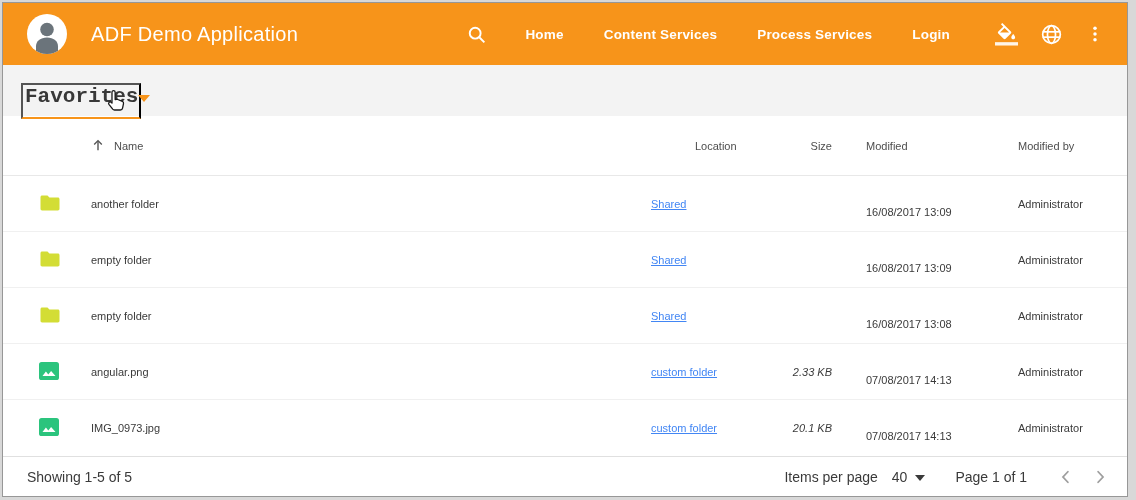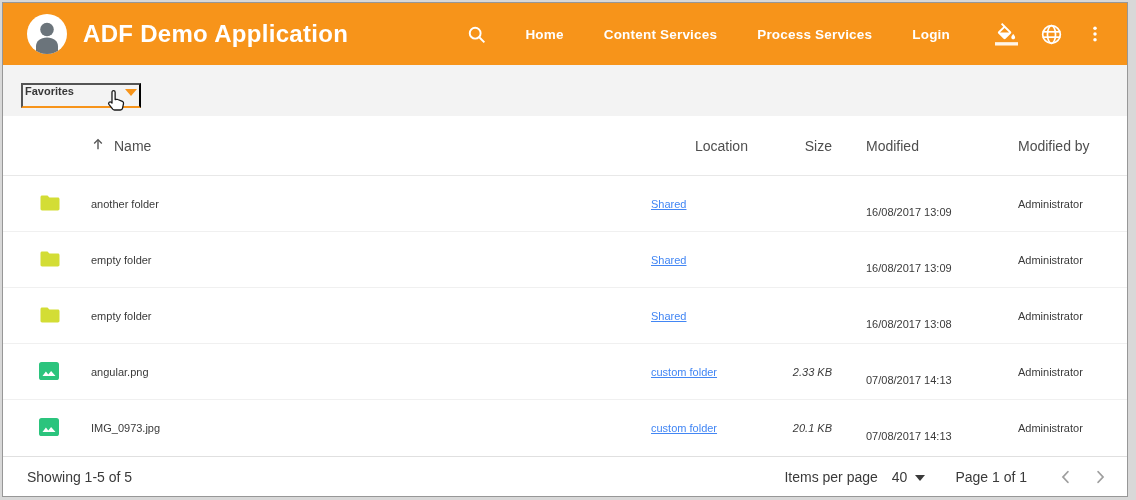--- a/index.html
+++ b/index.html
@@ -17,53 +17,53 @@
     background:#f3f3f3;border:1px solid #979797;
     display:flex;flex-direction:column;overflow:hidden;
   }
 
   
   .app-header{
     height:62px;flex:0 0 62px;background:var(--accent,#f7941a);
     display:flex;align-items:center;padding:0 20px 0 24px;color:#fff;
   }
   .avatar{width:40px;height:40px;flex:0 0 40px;}
-  .app-title{margin-left:16px;font-size:24px;font-weight:700;letter-spacing:.3px;white-space:nowrap;}
+  .app-title{margin-left:24px;font-size:20px;font-weight:400;letter-spacing:.3px;white-space:nowrap;}
   .spacer{flex:1;}
   .icon-btn{background:none;border:none;padding:0 11px;color:#fff;cursor:pointer;display:flex;align-items:center;}
   .nav{display:flex;align-items:flex-end;}
   .nav-item{
     background:none;border:none;color:#fff;cursor:pointer;
     font-family:inherit;font-size:13.5px;font-weight:700;letter-spacing:.2px;
     padding:0 20px;white-space:nowrap;
   }
 
   
   .toolbar{height:51px;flex:0 0 51px;position:relative;background:#f3f3f3;}
   .view-switcher{
     position:absolute;left:18px;top:18px;width:120px;
     display:flex;align-items:center;justify-content:space-between;
     border-bottom:2px solid var(--accent,#f7941a);
     padding:0 2px 9px 2px;cursor:pointer;background:none;font-family:inherit;
   }
-  .view-label{font-size:11px;font-weight:700;color:#383838;}
+  .view-label{font-size:21px;font-weight:700;color:#383838;font-family:Liberation Mono, monospace;}
   .caret-down{
     width:0;height:0;border-left:6px solid transparent;border-right:6px solid transparent;
     border-top:7px solid var(--accent,#f7941a);margin-top:3px;
   }
   .cursor-graphic{position:absolute;left:101px;top:22px;width:26px;height:28px;z-index:3;}
 
   
   .card{flex:1;background:#fff;display:flex;flex-direction:column;overflow:hidden;}
   .grid-row{
     display:grid;
     grid-template-columns:88px 558px 127px 60px 180px 1fr;
     align-items:center;
   }
-  .thead{height:60px;flex:0 0 60px;border-bottom:1px solid #e8e8e8;color:#4e4e4e;font-size:14px;}
+  .thead{height:60px;flex:0 0 60px;border-bottom:1px solid #e8e8e8;color:#4e4e4e;font-size:11px;}
   .th{display:flex;align-items:center;cursor:pointer;}
   .th-name{gap:9px;}
   .th-location{padding-left:46px;}
   .th-size{justify-content:flex-end;padding-right:4px;}
   .th-modified{padding-left:30px;}
   .th-modifiedby{padding-left:2px;}
   .sort-icon{color:#555;}
   .tbody{flex:1;}
   .row{height:56px;border-bottom:1px solid #f0f0f0;font-size:11px;color:#3a3a3a;cursor:pointer;}
   .row:last-child{border-bottom:none;}

